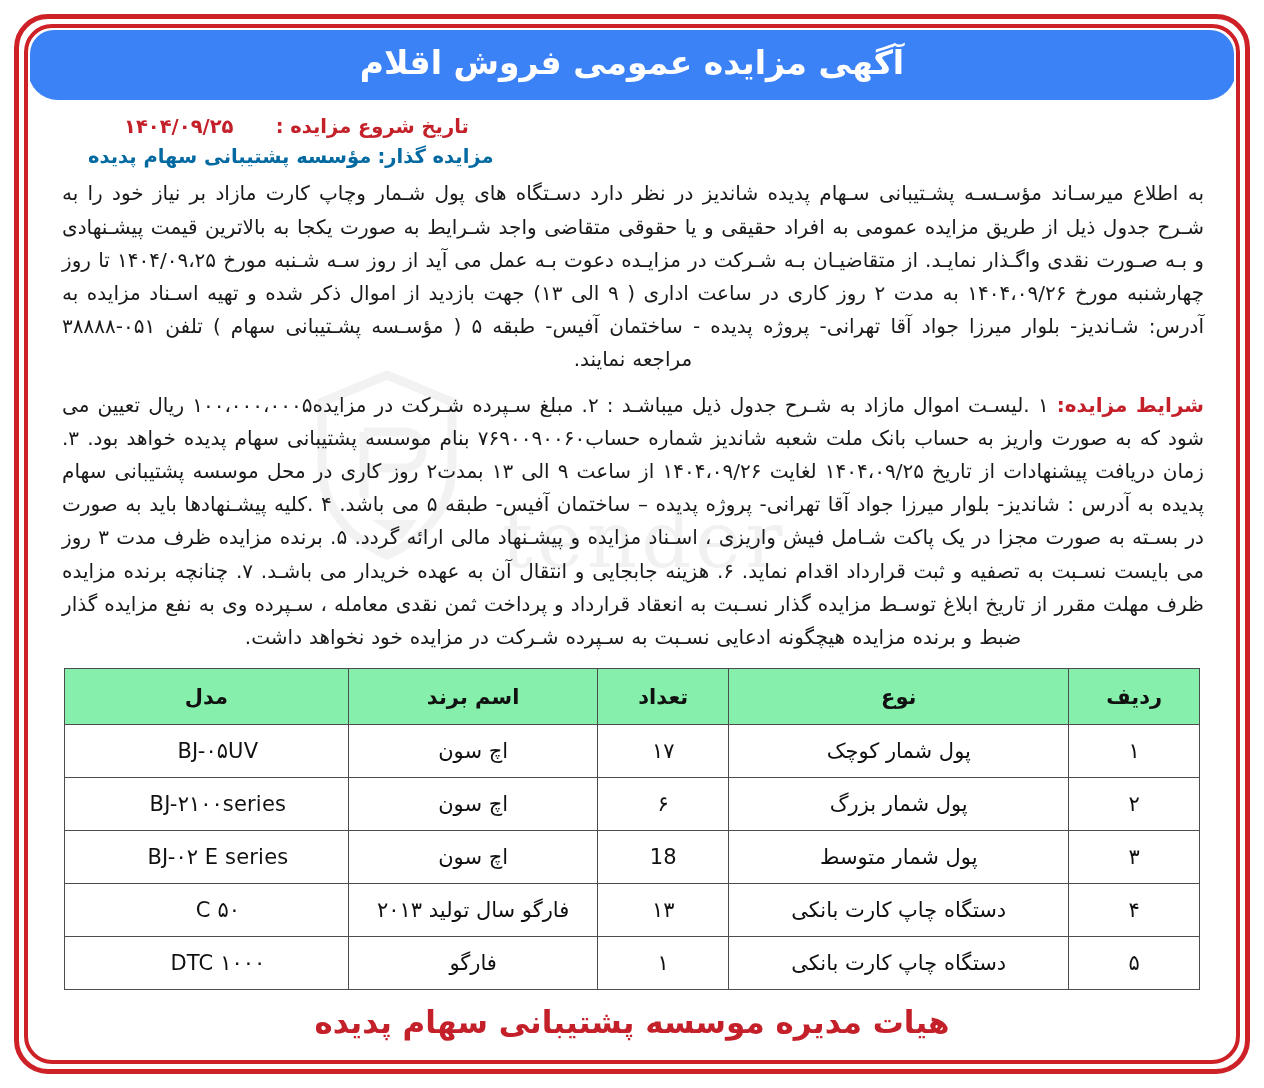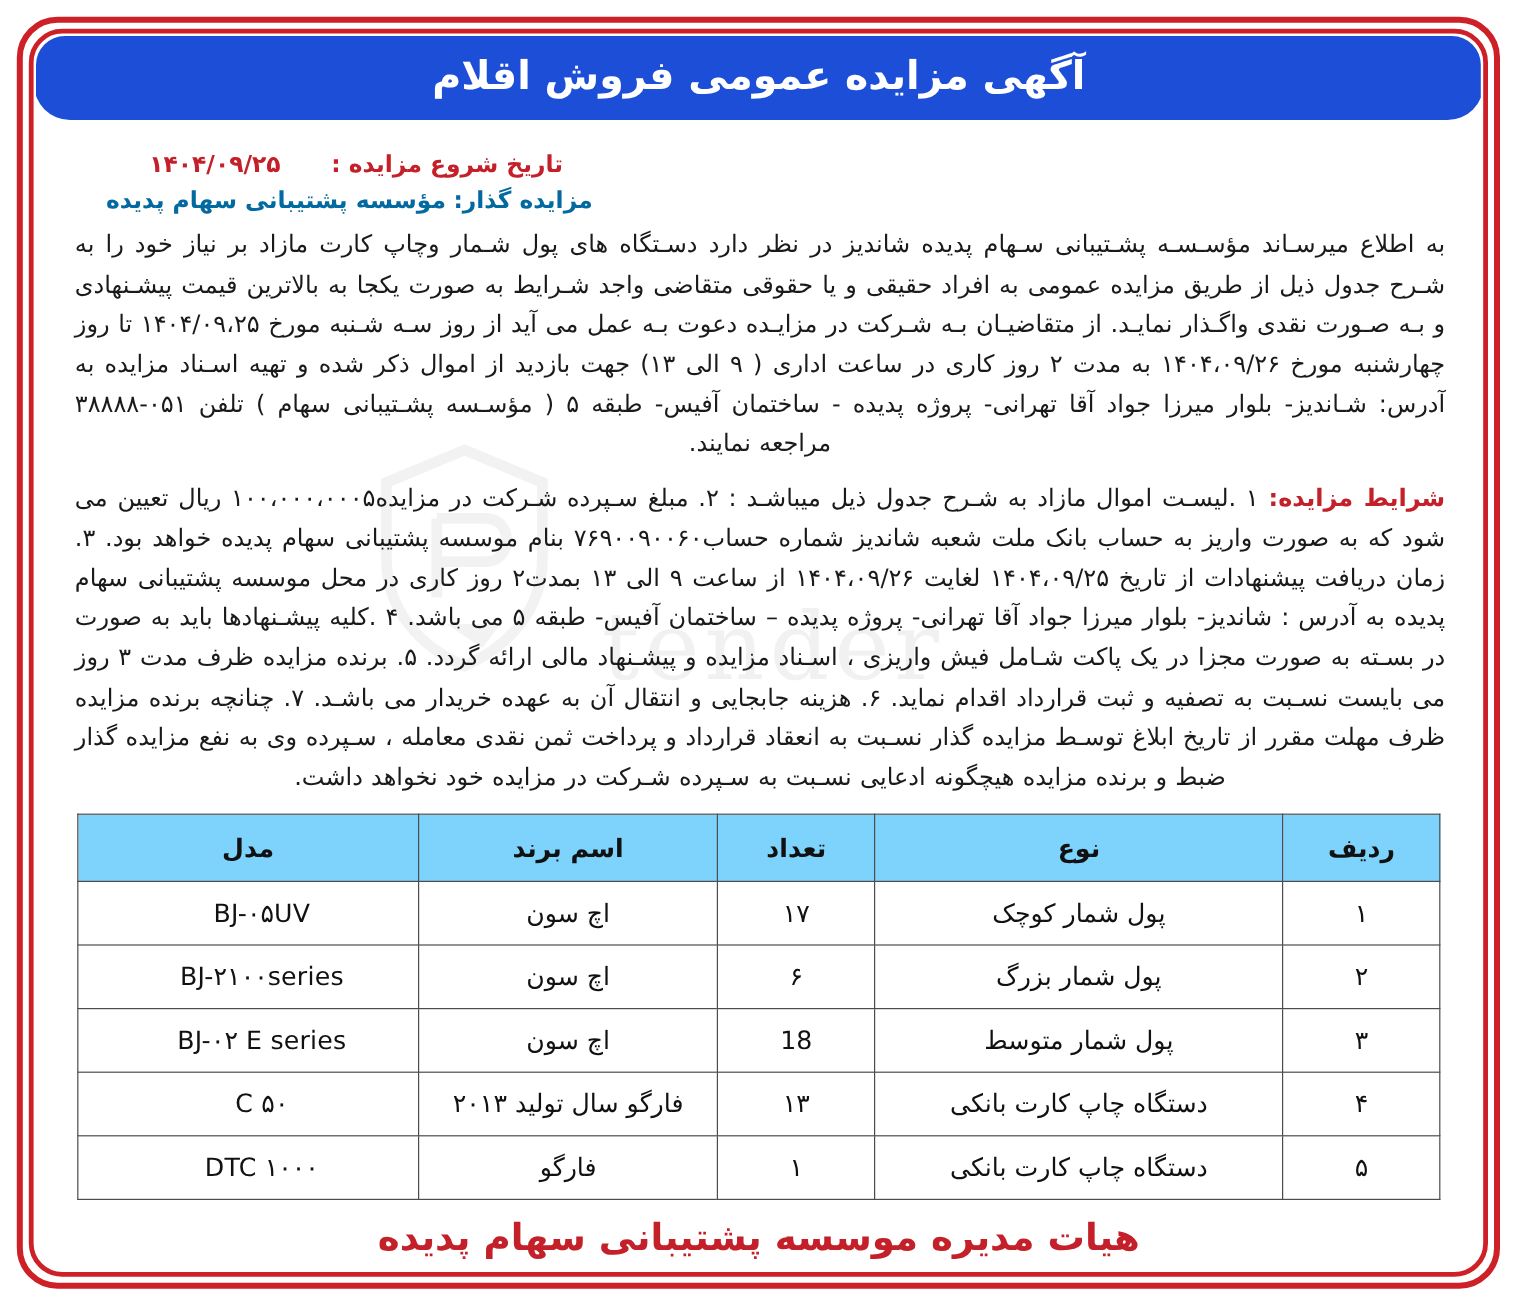--- a/index.html
+++ b/index.html
@@ -56,28 +56,28 @@
     top: 30px;
     right: 30px;
     bottom: 30px;
     z-index: 3;
     overflow: hidden;
     border-radius: 24px;
   }
 
   
   .banner {
-    background: #1d4ed8;
+    background: #3b82f6;
     border-bottom-left-radius: 30px;
     border-bottom-right-radius: 30px;
     height: 72px;
     display: flex;
     align-items: center;
     justify-content: center;
-    margin: -2px -2px 16px -2px;
+    margin: -2px -2px 6px -2px;
   }
   .banner-title {
     color: #ffffff;
     font-size: 33px;
     font-weight: bold;
     letter-spacing: 0px;
     line-height: 1;
     padding-bottom: 4px;
     white-space: nowrap;
   }
@@ -144,21 +144,21 @@
   table.auction td {
     border: 1px solid #4c4c4c;
     text-align: center;
     vertical-align: middle;
     font-size: 21px;
     color: #111111;
     height: 53px;
     padding: 2px 4px;
   }
   table.auction thead th {
-    background: #7dd3fc;
+    background: #86efac;
     font-weight: bold;
     height: 56px;
     font-size: 21px;
   }
   table.auction td.latin {
     font-family: "DejaVu Sans", "Liberation Sans", sans-serif;
     direction: ltr;
     letter-spacing: 0.2px;
     padding-left: 27px;
   }

